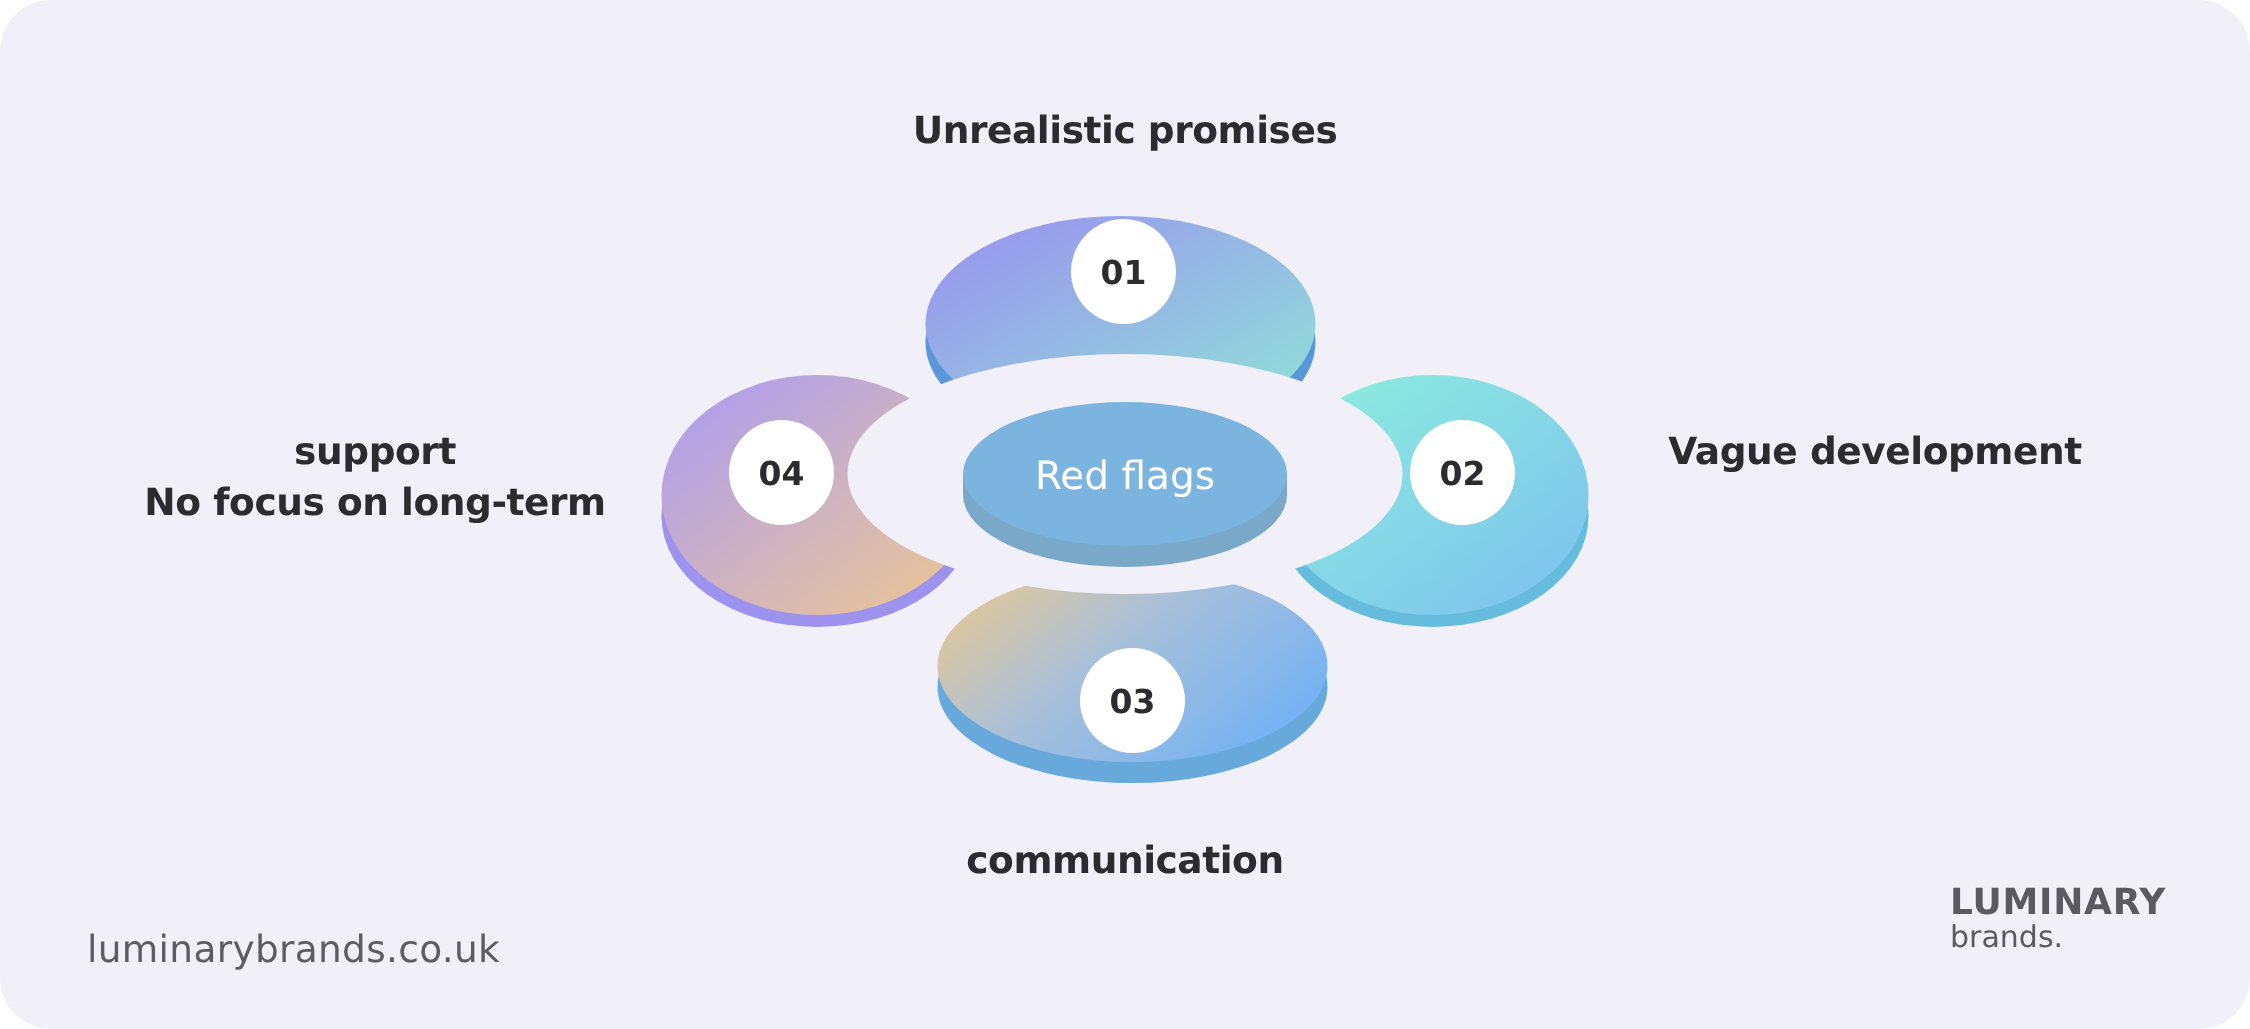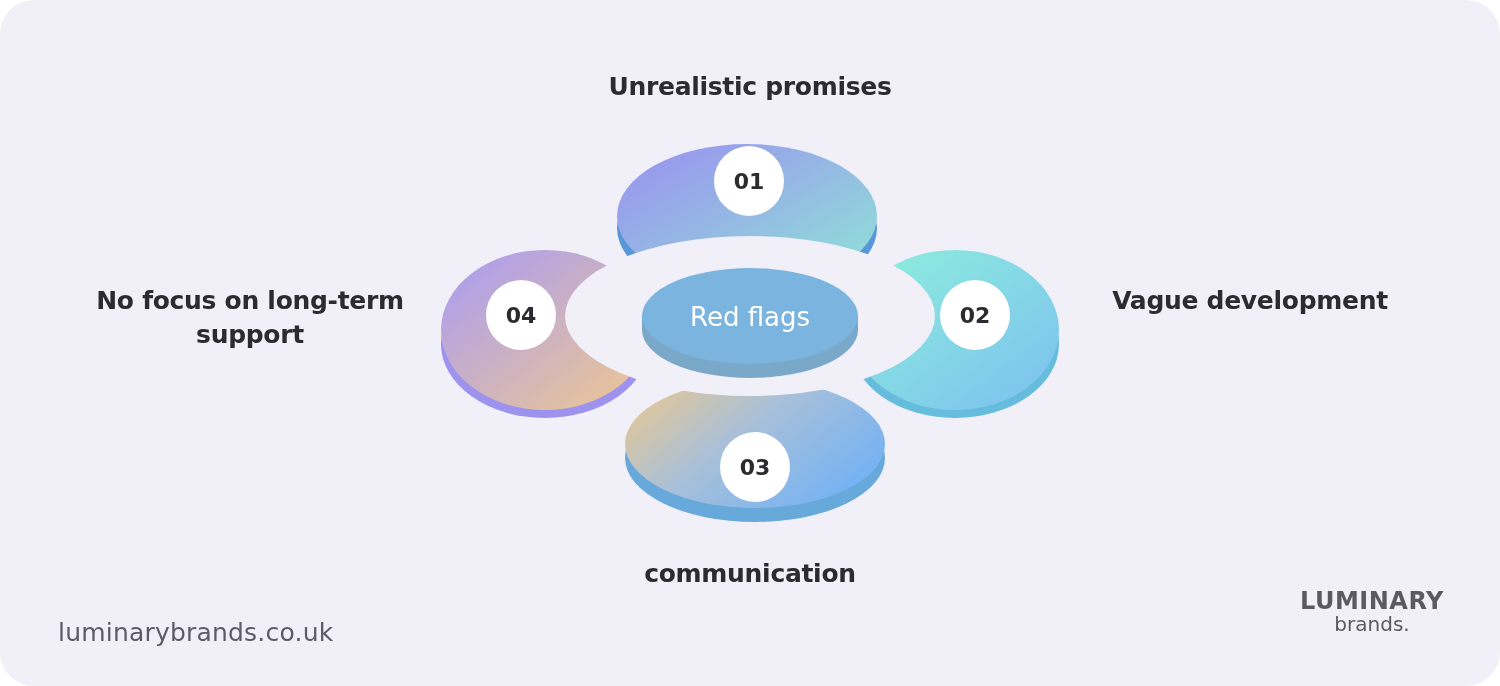--- a/index.html
+++ b/index.html
@@ -3,21 +3,21 @@
 <meta charset="utf-8">
 <style>
   html, body { margin: 0; padding: 0; background: #ffffff; }
   body { width: 1500px; height: 686px; position: relative; overflow: hidden; font-family: "Liberation Sans", "DejaVu Sans", sans-serif; }
   .card { position: absolute; left: 0; top: 0; width: 1500px; height: 686px; background: #f1f0f9; border-radius: 34px; }
   .label { position: absolute; color: #2b2b30; font-size: 25px; font-weight: 700; text-align: center; line-height: 34px; font-family: "DejaVu Sans", sans-serif; letter-spacing: -0.3px; }
   .diagram { position: absolute; left: 0; top: 0; width: 1500px; height: 686px; }
   .num { font-family: "DejaVu Sans", sans-serif; font-weight: bold; font-size: 22px; fill: #2b2b30; }
   .center-label { font-family: "DejaVu Sans", sans-serif; font-size: 26px; fill: #ffffff; }
   .url { position: absolute; left: 58px; top: 590px; font-size: 25px; color: #5d5c66; font-family: "DejaVu Sans", sans-serif; letter-spacing: 0.2px; margin-top: 28px; }
-  .logo { position: absolute; right: 56px; top: 588px; text-align: center; color: #5b5a62; font-family: "DejaVu Sans", sans-serif; }
+  .logo { position: absolute; right: 56px; top: 588px; text-align: left; color: #5b5a62; font-family: "DejaVu Sans", sans-serif; }
   .logo .l1 { font-size: 24px; font-weight: bold; letter-spacing: 0.5px; line-height: 26px; }
   .logo .l2 { font-size: 20px; line-height: 20px; }
 </style>
 </head>
 <body>
 
 <div class="card"></div>
 
 <svg class="diagram" width="1500" height="686" viewBox="0 0 1500 686">
   <defs>
@@ -92,22 +92,22 @@
 <div class="label" style="left:550px; top:70px; width:400px;">
   <span>Unrealistic promises</span>
 </div>
 <div class="label" style="left:1080px; top:284px; width:340px;text-align:center;">
   <div>Vague development</div>
 </div>
 <div class="label" style="left:560px; top:557px; width:380px;">
   <div>communication</div>
 </div>
 <div class="label" style="left:80px; top:284px; width:340px;">
+  <div>support</div>
   <div>No focus on long-term</div>
-  <div>support</div>
 </div>
 
 <div class="url">luminarybrands.co.uk</div>
 
 <div class="logo">
   <div class="l1">LUMINARY</div>
   <div class="l2">brands.</div>
 </div>
 
 </body></html>

